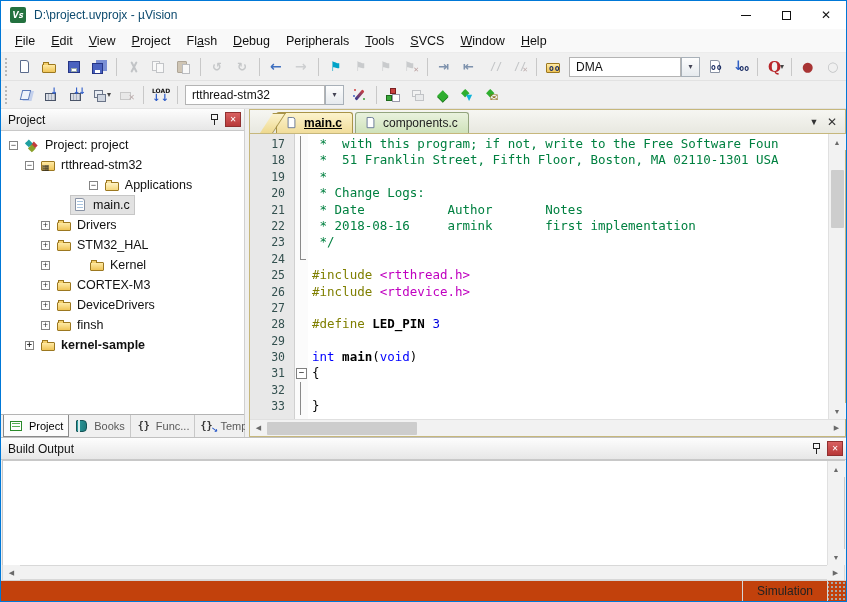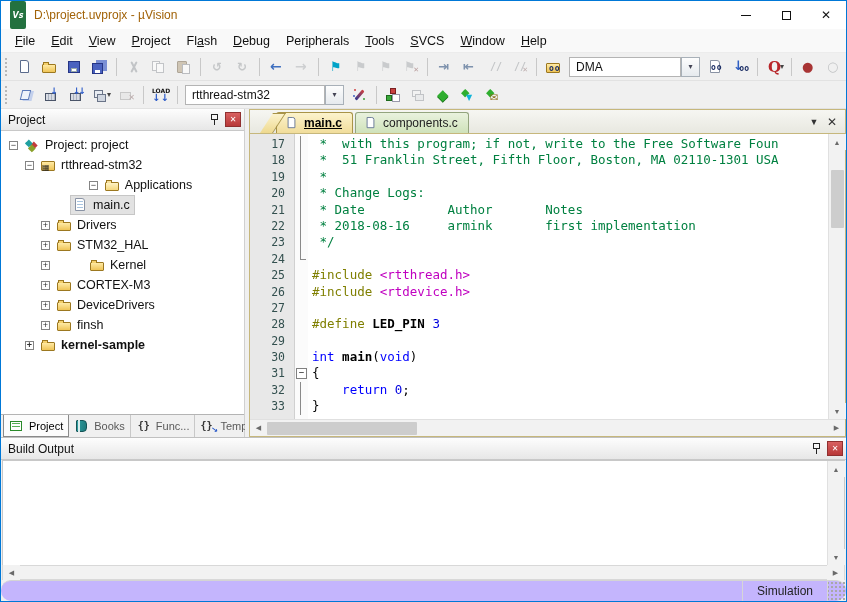--- a/index.html
+++ b/index.html
@@ -1,23 +1,23 @@
 <!DOCTYPE html>
 <html><head>
 <meta charset="utf-8">
 <style>
   html,body{margin:0;padding:0;background:#c8c8c8;font-family:"Liberation Sans","DejaVu Sans",sans-serif;}
   *{box-sizing:border-box;}
   .win{width:847px;height:602px;border:1px solid #0078d7;background:#f0f0f0;display:flex;flex-direction:column;overflow:hidden;}
 
   
   .titlebar{height:28px;background:#fff;display:flex;align-items:center;flex:0 0 28px;}
-  .applogo{width:16px;height:28px;margin:0 8px 0 9px;background:#23713f;border-radius:2px;color:#fff;
+  .applogo{width:16px;height:16px;margin:0 8px 0 9px;background:#23713f;border-radius:2px;color:#fff;
     font:italic bold 8px "DejaVu Sans",sans-serif;display:flex;align-items:center;justify-content:center;}
-  .apptitle{font-size:12px;color:#a16207;text-align:right;}
+  .apptitle{font-size:12px;color:#0c4a6e;text-align:right;}
   .wincontrols{margin-left:auto;display:flex;height:100%;}
   .winbtn{width:40px;height:100%;border:none;background:transparent;display:flex;align-items:center;justify-content:center;color:#111;}
   .glyph-min{width:10px;height:1px;background:#111;display:inline-block;}
   .glyph-max{width:9px;height:9px;border:1px solid #111;display:inline-block;}
   .glyph-close{font-size:12px;line-height:12px;}
 
   
   .menubar{height:24px;background:#f9f9f9;display:flex;align-items:center;padding-left:6px;flex:0 0 24px;border-bottom:1px solid #ececec;}
   .menu-item{padding:3px 8px;font-size:12.5px;color:#111;cursor:default;}
   .menu-item u{text-decoration:underline;}
@@ -165,21 +165,21 @@
   .hthumb{height:13px;background:#cdcdcd;border-radius:1px;}
   .sp{flex:1;}
 
   
   .buildpanel{height:143px;flex:0 0 143px;display:flex;flex-direction:column;border-top:1px solid #c0c0c0;background:#f0f0f0;}
   .bbody{flex:1;display:flex;min-height:0;border:1px solid #c8c8c8;border-bottom:none;margin:0 1px;}
   .btext{flex:1;background:#fff;font-family:"DejaVu Sans Mono",monospace;font-size:12px;padding:2px 4px;}
   .bhscroll{height:15px;flex:0 0 15px;background:#f2f2f2;display:flex;align-items:center;border:1px solid #d8d8d8;margin:0 1px;}
 
   
-  .statusbar{height:21px;flex:0 0 21px;background:#c4b5fd;border-top:1px solid #d4d4d4;display:flex;align-items:stretch;font-size:12px;color:#222;border-radius:10px;}
+  .statusbar{height:21px;flex:0 0 21px;background:#c2410c;border-top:1px solid #d4d4d4;display:flex;align-items:stretch;font-size:12px;color:#222;}
   .scell{border-left:1px solid #d6d6d6;border-right:1px solid #d6d6d6;padding:0 14px;display:flex;align-items:center;}
   .sgrip{width:18px;background-image:radial-gradient(#a8a8a8 1px,transparent 1.2px);background-size:4px 4px;background-position:right bottom;}
 </style>
 </head>
 <body>
 
 <div class="win">
 
   <div class="titlebar">
     <span class="applogo">Vs</span>
@@ -493,21 +493,21 @@
             <div class="cline"><span class="cnum">22</span><span class="cfold fl"></span><span class="ctext"><span class="tok-cmt"> * 2018-08-16     armink       first implementation</span></span></div>
             <div class="cline"><span class="cnum">23</span><span class="cfold fl"></span><span class="ctext"><span class="tok-cmt"> */</span></span></div>
             <div class="cline"><span class="cnum">24</span><span class="cfold fe"></span><span class="ctext"></span></div>
             <div class="cline"><span class="cnum">25</span><span class="cfold"></span><span class="ctext"><span class="tok-pre">#include </span><span class="tok-hdr">&lt;rtthread.h&gt;</span></span></div>
             <div class="cline"><span class="cnum">26</span><span class="cfold"></span><span class="ctext"><span class="tok-pre">#include </span><span class="tok-hdr">&lt;rtdevice.h&gt;</span></span></div>
             <div class="cline"><span class="cnum">27</span><span class="cfold"></span><span class="ctext"></span></div>
             <div class="cline"><span class="cnum">28</span><span class="cfold"></span><span class="ctext"><span class="tok-pre">#define </span><span class="tok-def">LED_PIN </span><span class="tok-num">3</span></span></div>
             <div class="cline"><span class="cnum">29</span><span class="cfold"></span><span class="ctext"></span></div>
             <div class="cline"><span class="cnum">30</span><span class="cfold"></span><span class="ctext"><span class="tok-kw">int</span><span class="tok-pln"> </span><span class="tok-def">main</span><span class="tok-pln">(</span><span class="tok-kw">void</span><span class="tok-pln">)</span></span></div>
             <div class="cline"><span class="cnum">31</span><span class="cfold fb"></span><span class="ctext"><span class="tok-pln">{</span></span></div>
-            <div class="cline"><span class="cnum">32</span><span class="cfold fl"></span><span class="ctext"><span class="tok-pln">    </span><span class="tok-kw">return</span><span class="tok-pln"> </span><span class="tok-num">0</span><span class="tok-pln">;</span></span></div>
+            <div class="cline"><span class="cnum">32</span><span class="cfold fl"></span></div>
             <div class="cline"><span class="cnum">33</span><span class="cfold fl"></span><span class="ctext"><span class="tok-pln">}</span></span></div>
           </div>
         <div class="vscroll">
           <button class="sarrow">▲</button>
           <div class="vthumb" style="height:58px;margin-top:20px;"></div>
           <span class="sp"></span>
           <button class="sarrow">▼</button>
         </div>
       </div>
       <div class="hscroll">

